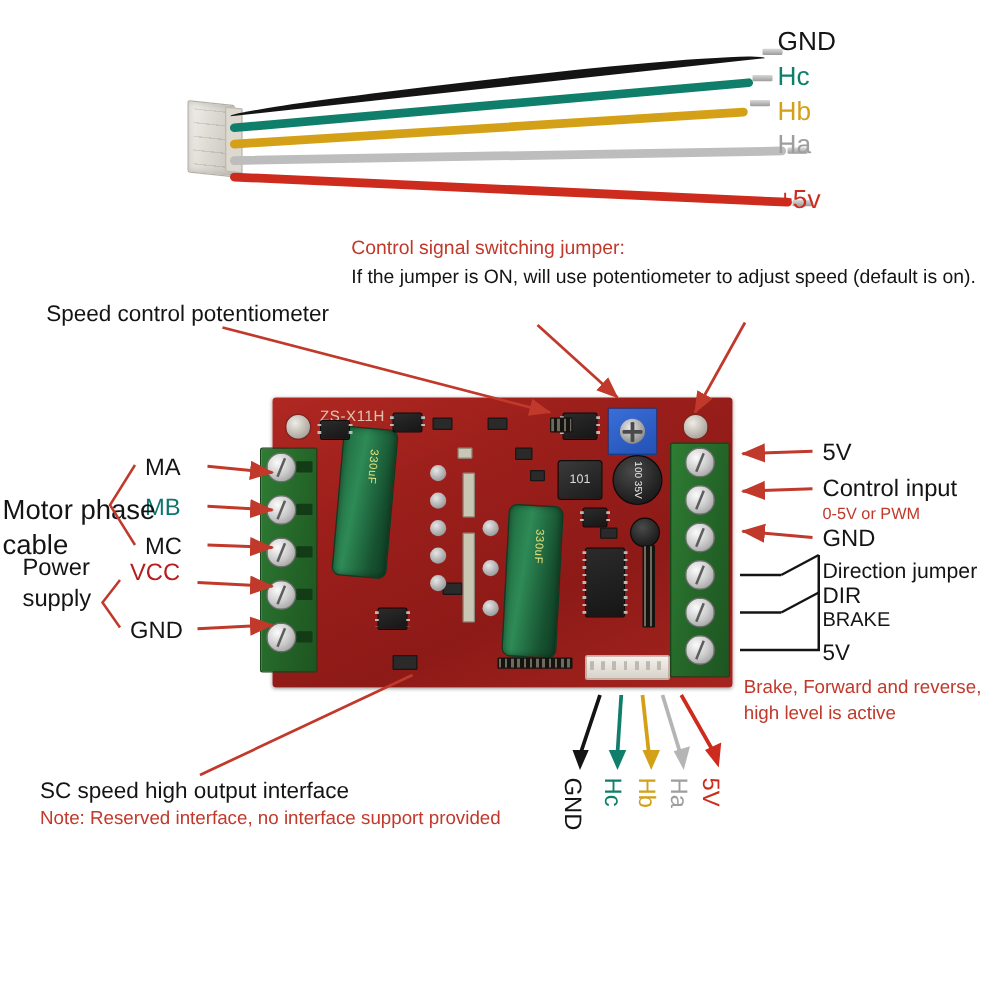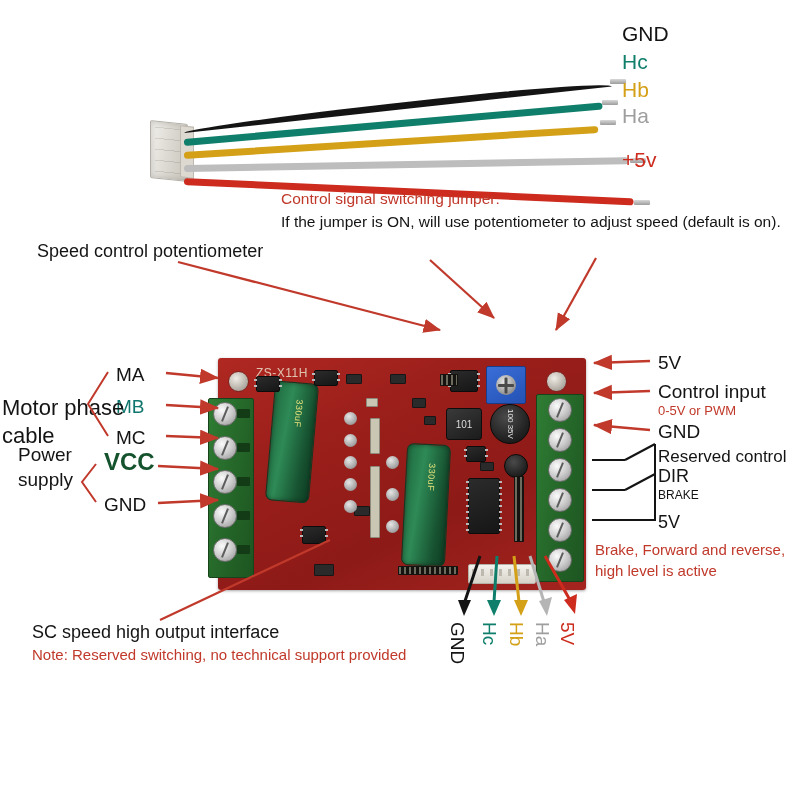--- a/index.html
+++ b/index.html
@@ -1,19 +1,19 @@
 <!DOCTYPE html>
 <html><head>
 <meta charset="utf-8">
 <style>
   html,body{margin:0;padding:0;background:#ffffff;}
   body{width:800px;height:800px;position:relative;overflow:hidden;
        font-family:"Liberation Sans", sans-serif;color:#1a1a1a;}
   .stage{position:absolute;inset:0;padding-left:48px;}
-  .abs{position:absolute;margin-top:40px;}
+  .abs{position:absolute;}
   .txt{white-space:pre;line-height:1.18;}
 
   
   #cable-assembly{left:150px;top:20px;width:500px;height:160px;}
   .connector-body{position:absolute;left:0;top:62px;width:36px;height:56px;
       background:linear-gradient(100deg,#f2f0ec 0%,#dedbd4 45%,#c8c4bb 100%);
       border:1px solid #b3afa6;border-radius:2px;
       box-shadow:inset 0 0 6px rgba(0,0,0,.18);transform:skewY(6deg);}
   .connector-body::after{content:"";position:absolute;left:4px;top:5px;right:4px;bottom:5px;
       background:repeating-linear-gradient(to bottom,rgba(0,0,0,.10) 0 1px,transparent 1px 11px);}
@@ -203,48 +203,48 @@
     <div class="pad" style="left:168px;top:98px;width:13px;height:13px;"></div>
     <div class="pad" style="left:168px;top:130px;width:13px;height:13px;"></div>
     <div class="pad" style="left:168px;top:162px;width:13px;height:13px;"></div>
 
     <div class="jst" style="left:250px;top:206px;width:66px;height:18px;"></div>
   </div>
 
   <div class="lbl txt" style="left:116px;top:364px;font-size:19px;color:#141414;">MA</div>
   <div class="lbl txt" style="left:116px;top:396px;font-size:19px;color:#0f766e;">MB</div>
   <div class="lbl txt" style="left:116px;top:427px;font-size:19px;color:#141414;">MC</div>
-  <div class="lbl txt" style="left:104px;top:448px;font-size:24px;color:#14532d;font-weight:bold;">VCC</div>
+  <div class="lbl txt" style="left:104px;top:448px;font-size:19px;color:#b91c1c;">VCC</div>
   <div class="lbl txt" style="left:104px;top:494px;font-size:19px;color:#141414;">GND</div>
 
   <div class="lbl txt blk" style="left:2px;top:394px;font-size:22px;line-height:1.25;">Motor phase
 cable</div>
   <div class="lbl txt blk" style="left:18px;top:443px;font-size:19px;line-height:1.3;">Power
 supply</div>
 
   <div class="lbl txt blk" style="left:658px;top:352px;font-size:19px;">5V</div>
   <div class="lbl txt blk" style="left:658px;top:381px;font-size:19px;">Control input</div>
   <div class="lbl txt red" style="left:658px;top:403px;font-size:13px;">0-5V or PWM</div>
   <div class="lbl txt blk" style="left:658px;top:421px;font-size:19px;">GND</div>
-  <div class="lbl txt blk" style="left:658px;top:447px;font-size:17px;">Reserved control</div>
+  <div class="lbl txt blk" style="left:658px;top:447px;font-size:17px;">Direction jumper</div>
   <div class="lbl txt blk" style="left:658px;top:466px;font-size:18px;">DIR</div>
-  <div class="lbl txt blk" style="left:658px;top:488px;font-size:12px;">BRAKE</div>
+  <div class="lbl txt blk" style="left:658px;top:488px;font-size:16px;">BRAKE</div>
   <div class="lbl txt blk" style="left:658px;top:512px;font-size:18px;">5V</div>
 
   <div class="lbl txt red" style="left:595px;top:541px;font-size:15px;">Brake, Forward and reverse,</div>
   <div class="lbl txt red" style="left:595px;top:562px;font-size:15px;">high level is active</div>
 
   <div class="lbl txt vert" style="left:468px;top:622px;font-size:19px;color:#141414;transform:rotate(90deg);">GND</div>
   <div class="lbl txt vert" style="left:500px;top:622px;font-size:19px;color:#0f7f6b;transform:rotate(90deg);">Hc</div>
   <div class="lbl txt vert" style="left:527px;top:622px;font-size:19px;color:#d4a017;transform:rotate(90deg);">Hb</div>
   <div class="lbl txt vert" style="left:553px;top:622px;font-size:19px;color:#9e9e9e;transform:rotate(90deg);">Ha</div>
   <div class="lbl txt vert" style="left:578px;top:622px;font-size:19px;color:#cc2b1d;transform:rotate(90deg);">5V</div>
 
   <div class="lbl txt blk" style="left:32px;top:622px;font-size:18px;">SC speed high output interface</div>
-  <div class="lbl txt red" style="left:32px;top:646px;font-size:15px;">Note: Reserved switching, no technical support provided</div>
+  <div class="lbl txt red" style="left:32px;top:646px;font-size:15px;">Note: Reserved interface, no interface support provided</div>
 
 
   <svg class="overlay">
     <defs>
       <marker id="ar-red" markerWidth="9" markerHeight="9" refX="7.5" refY="3.2" orient="auto" markerUnits="strokeWidth">
         <path d="M0,0 L8,3.2 L0,6.4 z" fill="#c0392b"></path>
       </marker>
     </defs>
 
     <path d="M178,262 L440,330" stroke="#c0392b" stroke-width="2.2" fill="none" marker-end="url(#ar-red)"></path>

